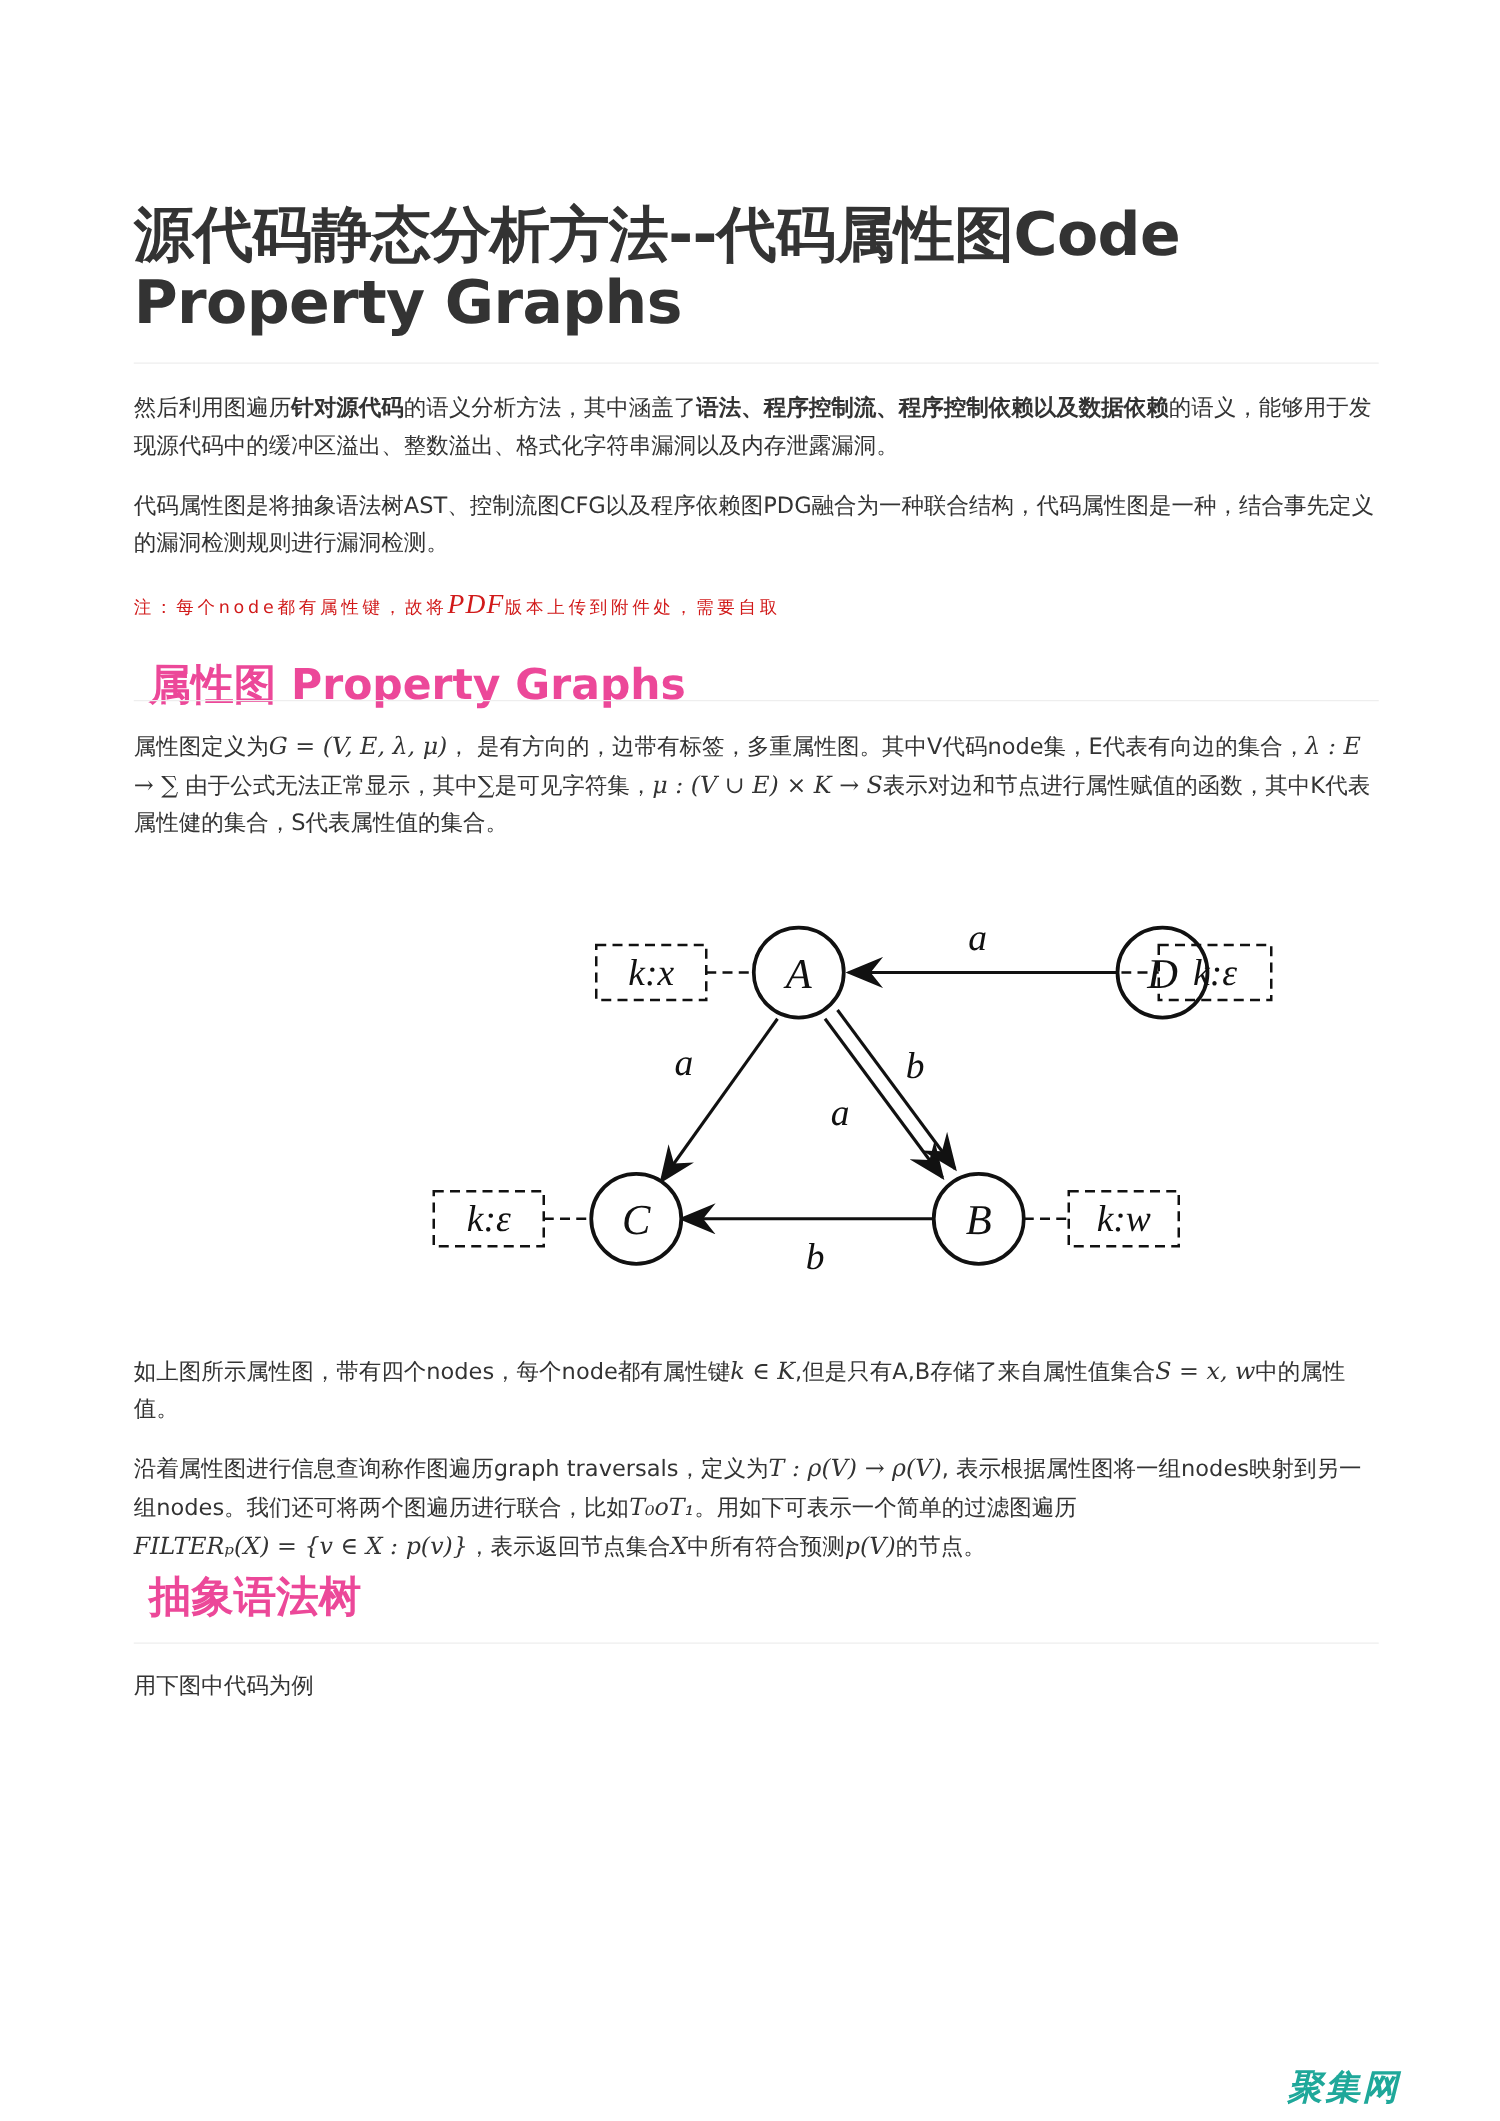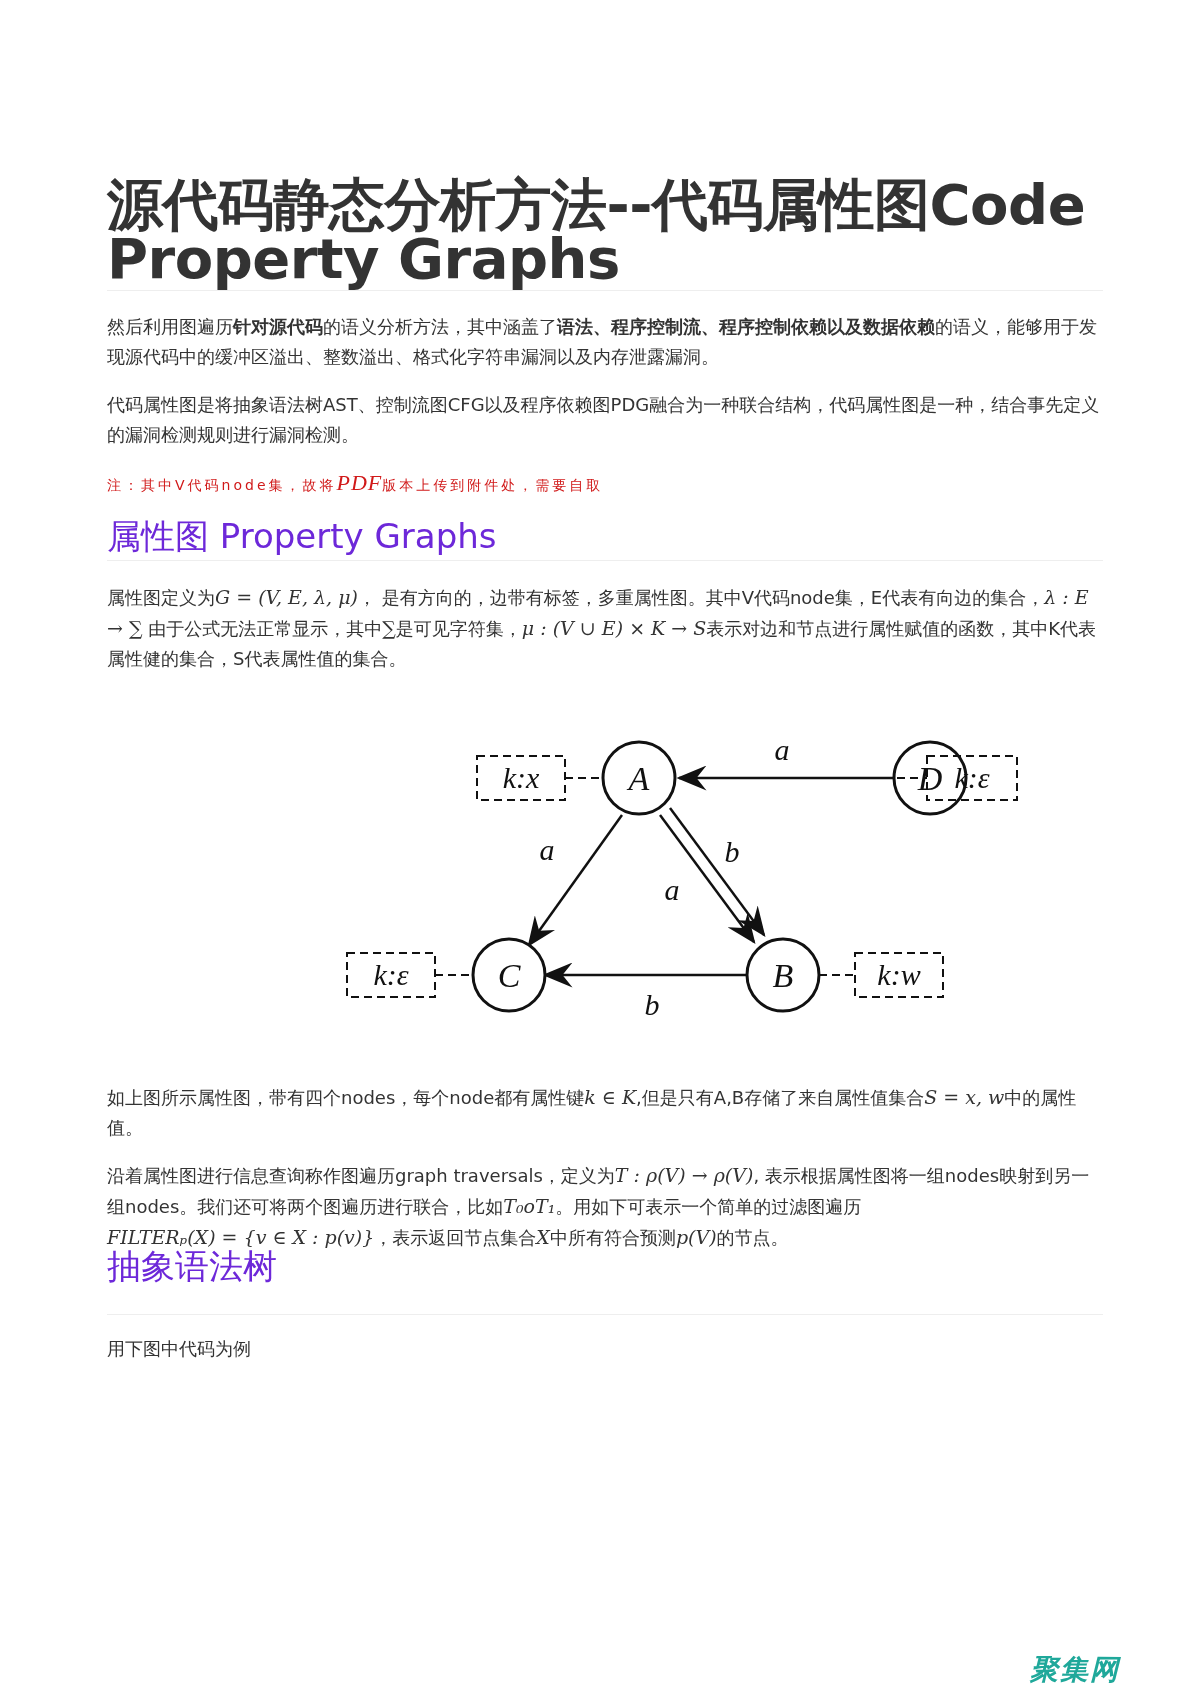--- a/index.html
+++ b/index.html
@@ -3,58 +3,58 @@
 <meta charset="utf-8">
 <style>
   html, body { margin: 0; padding: 0; background: #ffffff; }
   body {
     width: 1200px; height: 1697px; position: relative; overflow: hidden;
     font-family: "DejaVu Sans", "Liberation Sans", sans-serif;
     color: #333333;
   }
   .page { position: absolute; left: 107px; top: 0; width: 996px; }
   h1.title {
-    position: absolute; left: 0; top: 178px; width: 996px; margin: 0;
-    font-size: 56px; line-height: 54px; font-weight: bold; color: #333;
+    position: absolute; left: 0; top: 161px; width: 996px; margin: 0;
+    font-size: 48px; line-height: 54px; font-weight: bold; color: #333;
     letter-spacing: -0.5px;
   }
   .rule { position: absolute; left: 0; width: 996px; height: 1px; background: #eeeeee; }
   p.para {
     position: absolute; left: 0; width: 996px; margin: 0;
     font-size: 18px; line-height: 30px; color: #333;
   }
   p.para b { font-weight: bold; margin-top: 46px; }
   .math { font-family: "DejaVu Serif", "Liberation Serif", serif; font-style: italic; font-size: 19px; }
   .note {
     position: absolute; left: 0; top: 470px; font-size: 14px; color: #d11a1a;
     letter-spacing: 3px;
   }
   .note .pdf { font-family: Liberation Serif, serif; font-style: italic; font-size: 22px; letter-spacing: 1px; }
   h2.section {
-    position: absolute; left: 0; margin: 0; font-size: 34px; line-height: 44px; font-weight: normal; color: #6d28d9;
+    position: absolute; left: 0; margin: 12px; font-size: 34px; line-height: 44px; font-weight: bold; color: #ec4899;
   }
   .figure { position: absolute; left: 120px; top: 720px; width: 780px; height: 300px; }
   .watermark {
     position: absolute; right: 80px; bottom: 8px; font-size: 28px; font-weight: bold; font-style: italic;
     color: #1fa89a; letter-spacing: 2px; text-align: center;
   }
 </style>
 </head>
 <body>
 
 <div class="page">
 
   <h1 class="title">源代码静态分析方法--代码属性图Code Property Graphs</h1>
   <div class="rule" style="top:290px"></div>
 
   <p class="para" style="top:312px"><span>然后利用图遍历</span><b>针对源代码</b><span>的语义分析方法，其中涵盖了</span><b>语法、程序控制流、程序控制依赖以及数据依赖</b><span>的语义，能够用于发现源代码中的缓冲区溢出、整数溢出、格式化字符串漏洞以及内存泄露漏洞。</span></p>
 
   <p class="para" style="top:390px">代码属性图是将抽象语法树AST、控制流图CFG以及程序依赖图PDG融合为一种联合结构，代码属性图是一种，结合事先定义的漏洞检测规则进行漏洞检测。</p>
 
-  <div class="note"><span>注：其中V代码node集，故将</span><span class="pdf">PDF</span><span>版本上传到附件处，需要自取</span></div>
+  <div class="note"><span>注：每个node都有属性键，故将</span><span class="pdf">PDF</span><span>版本上传到附件处，需要自取</span></div>
 
   <h2 class="section" style="top:514px">属性图 Property Graphs</h2>
   <div class="rule" style="top:560px"></div>
 
   <p class="para" style="top:582px"><span>属性图定义为</span><span class="math">G = (V, E, λ, μ)</span><span>， 是有方向的，边带有标签，多重属性图。其中V代码node集，E代表有向边的集合，</span><span class="math">λ : E → ∑</span><span> 由于公式无法正常显示，其中</span><span class="math">∑</span><span>是可见字符集，</span><span class="math">μ : (V ∪ E) × K → S</span><span>表示对边和节点进行属性赋值的函数，其中K代表属性健的集合，S代表属性值的集合。</span></p>
 
   <svg class="figure" viewBox="0 0 780 300">
     <defs>
       <marker id="arr" viewBox="0 0 12 10" refX="11" refY="5" markerWidth="12" markerHeight="10" orient="auto-start-reverse">
         <path d="M0,0 L12,5 L0,10 L4,5 Z" fill="#111"></path>

